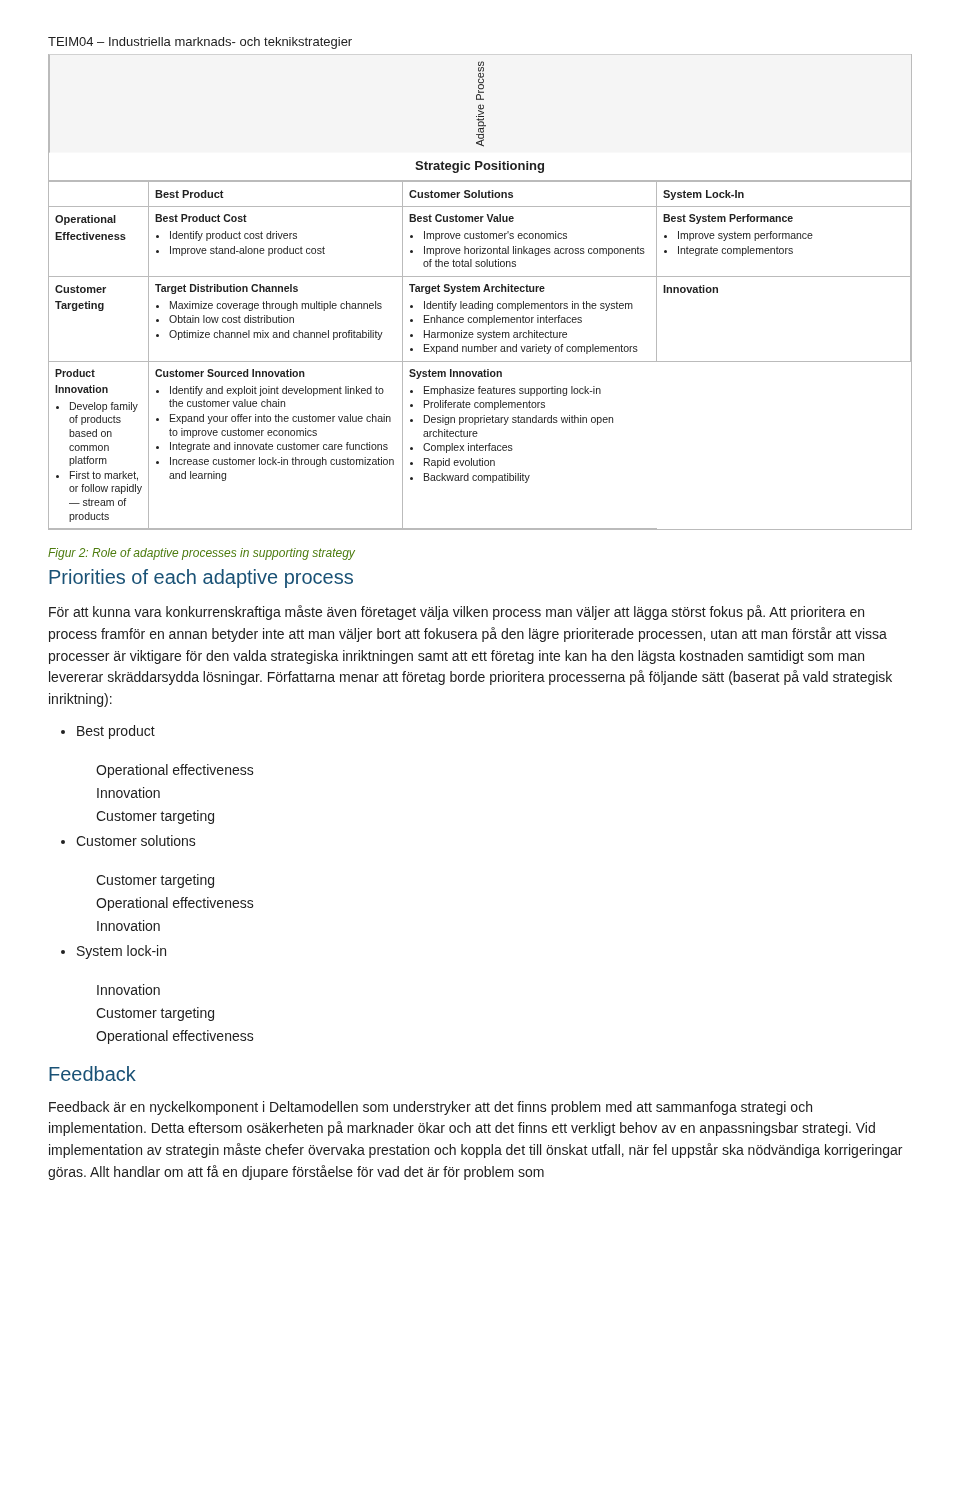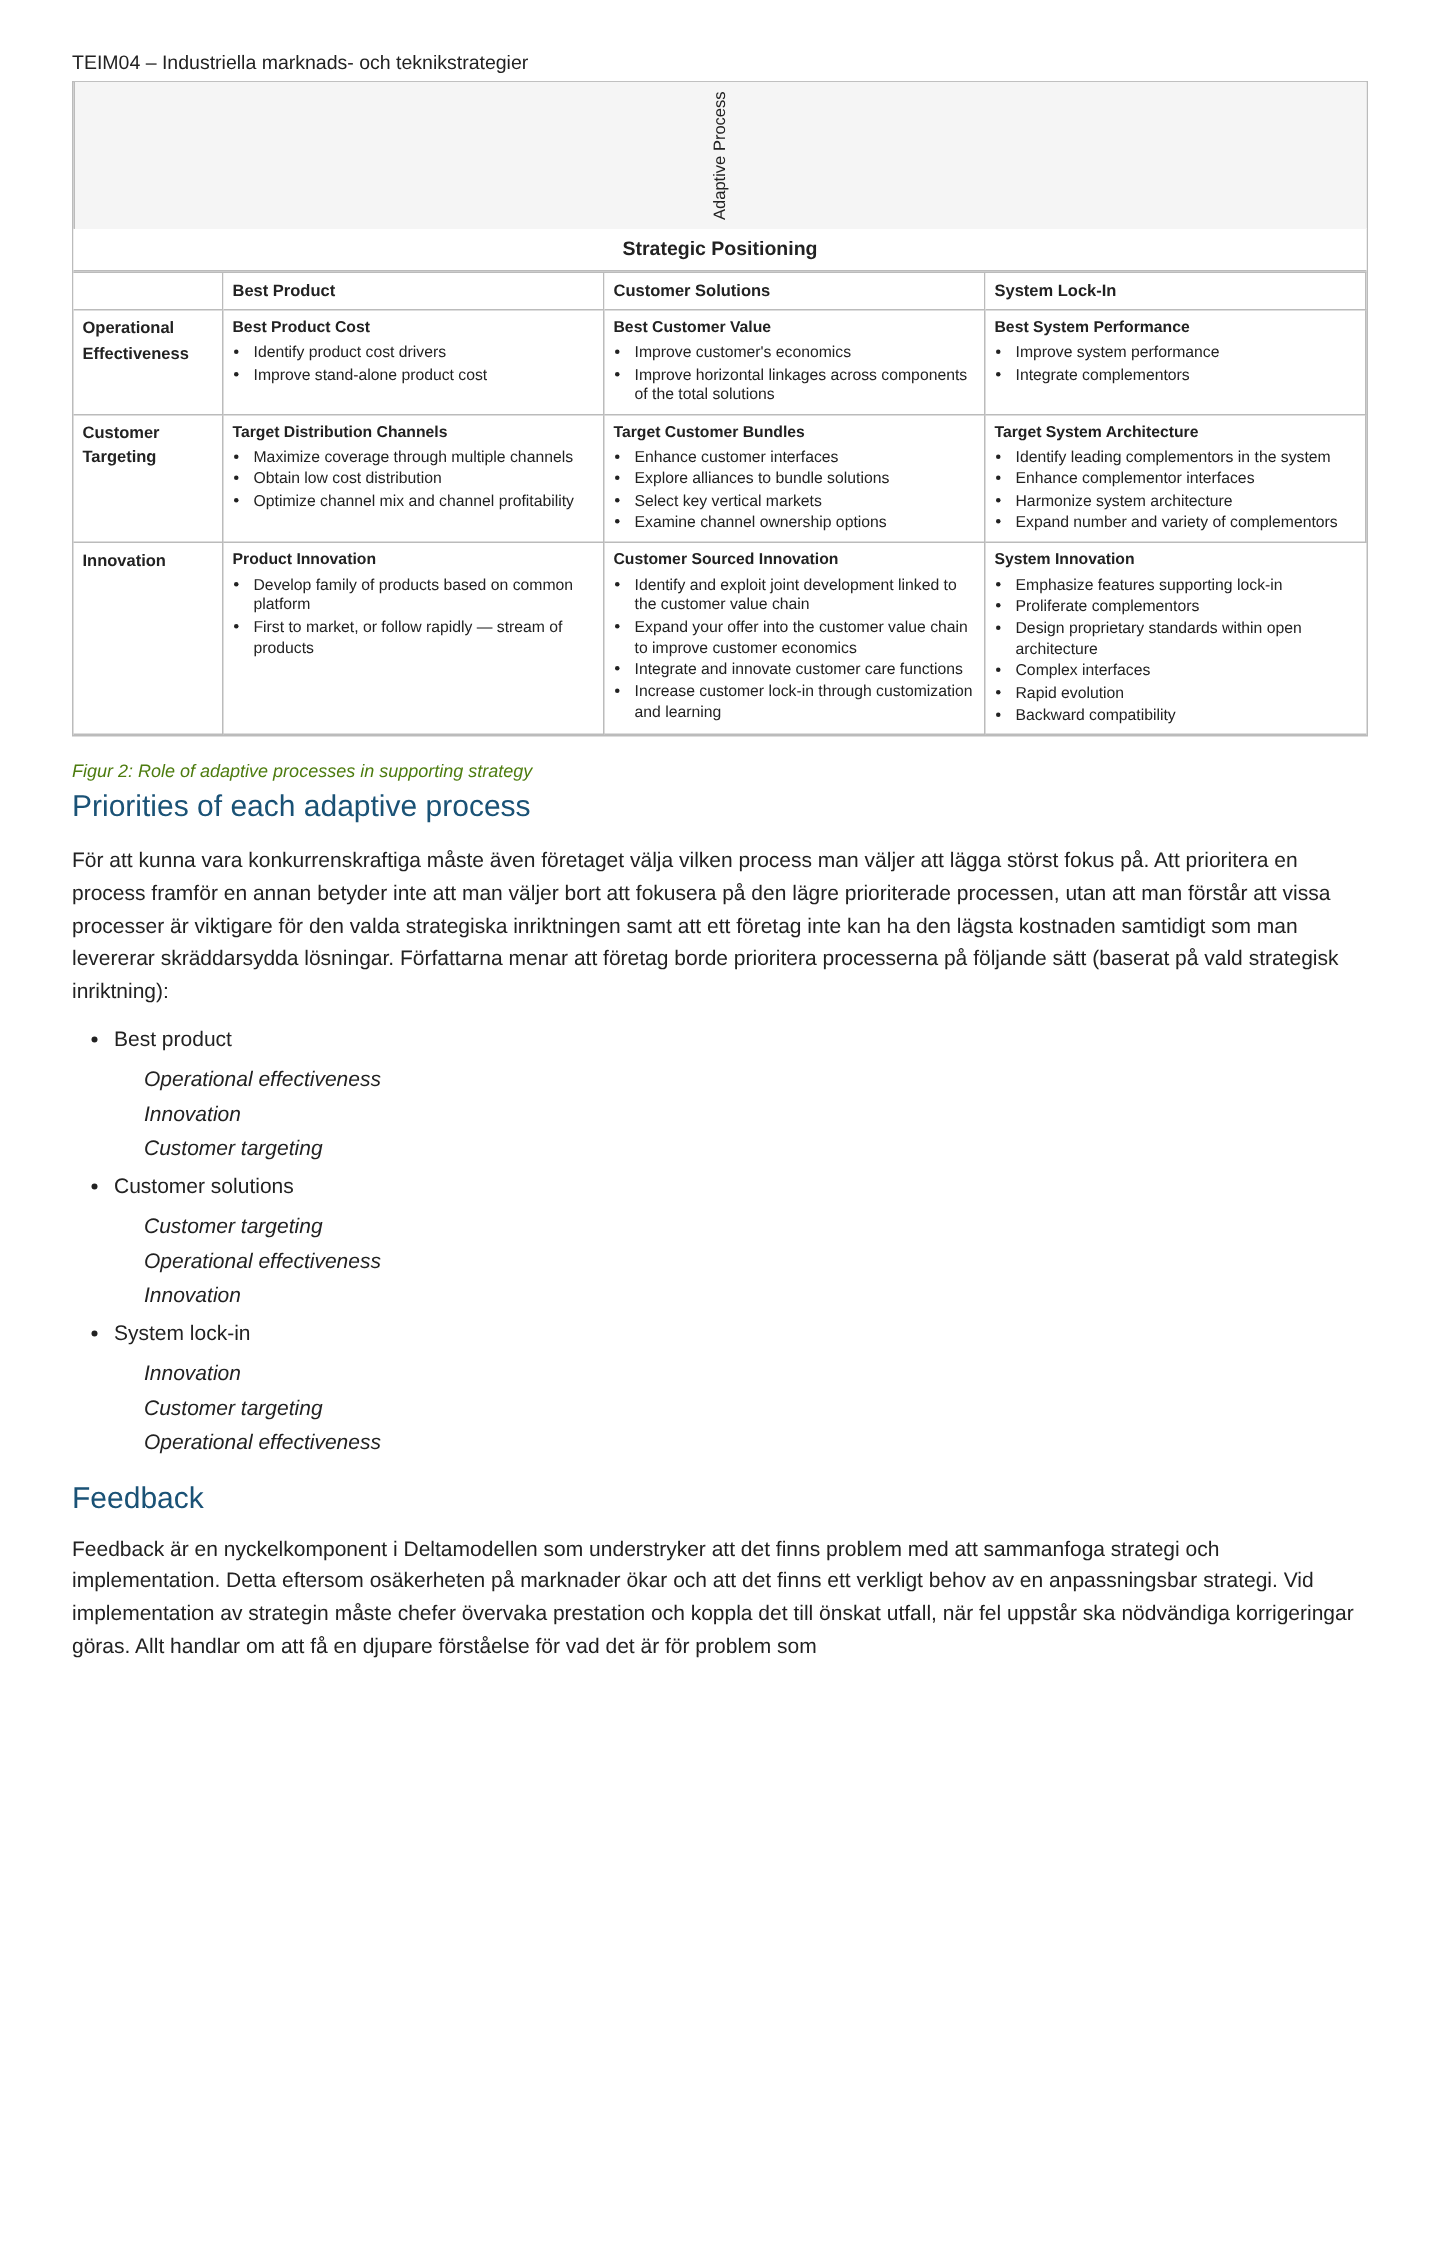--- a/index.html
+++ b/index.html
@@ -148,22 +148,21 @@
       margin-left: 28px;
       margin-bottom: 10px;
     }
     .main-list > li {
       list-style: disc;
       margin-bottom: 4px;
     }
     .sub-list {
       list-style: none;
       margin-left: 20px;
-      margin-top: 6px;
-      font-style: italic;
+      margin-top: 18px;
     }
     .sub-list li {
       margin-bottom: 2px;
     }
 
     
     .feedback-heading {
       font-size: 20px;
       font-family: Arial, sans-serif;
       color: #1a5276;
@@ -214,29 +213,20 @@
           </ul>
         </div>
 
         <div class="row-header">Customer<br>Targeting</div>
         <div class="cell">
           <span class="cell-title">Target Distribution Channels</span>
           <ul>
             <li>Maximize coverage through multiple channels</li>
             <li>Obtain low cost distribution</li>
             <li>Optimize channel mix and channel profitability</li>
-          </ul>
-        </div>
-        <div class="cell">
-          <span class="cell-title">Target Customer Bundles</span>
-          <ul>
-            <li>Enhance customer interfaces</li>
-            <li>Explore alliances to bundle solutions</li>
-            <li>Select key vertical markets</li>
-            <li>Examine channel ownership options</li>
           </ul>
         </div>
         <div class="cell">
           <span class="cell-title">Target System Architecture</span>
           <ul>
             <li>Identify leading complementors in the system</li>
             <li>Enhance complementor interfaces</li>
             <li>Harmonize system architecture</li>
             <li>Expand number and variety of complementors</li>
           </ul>

